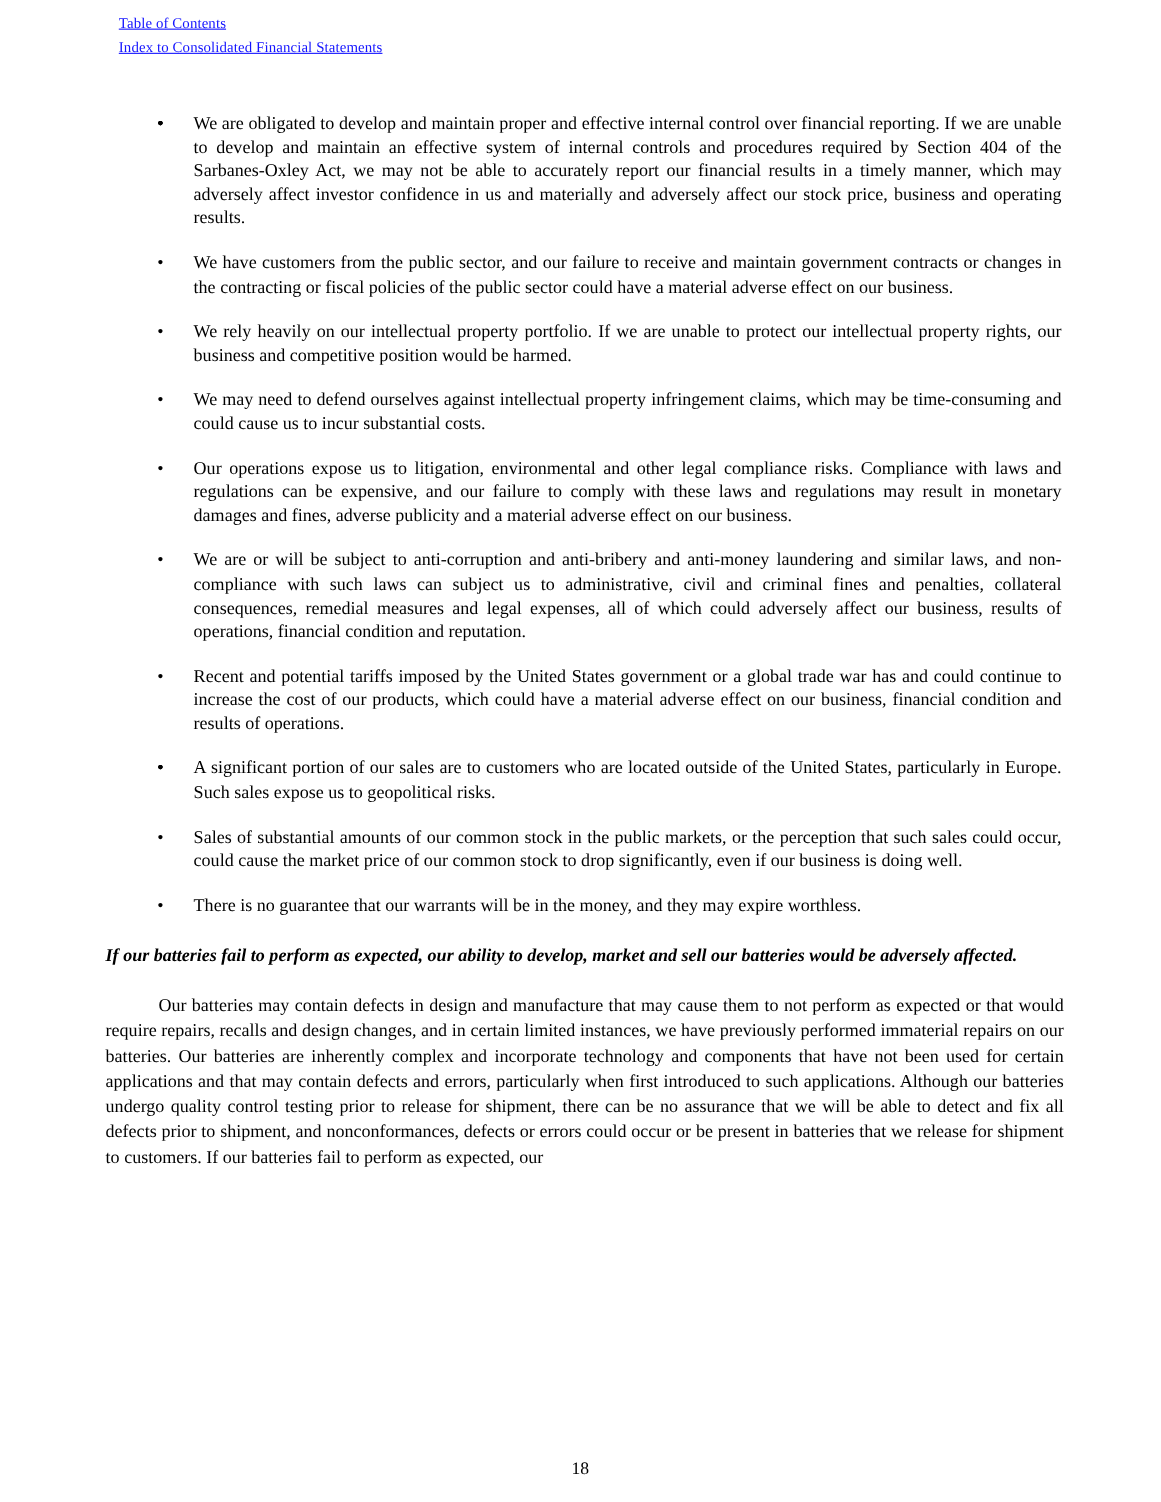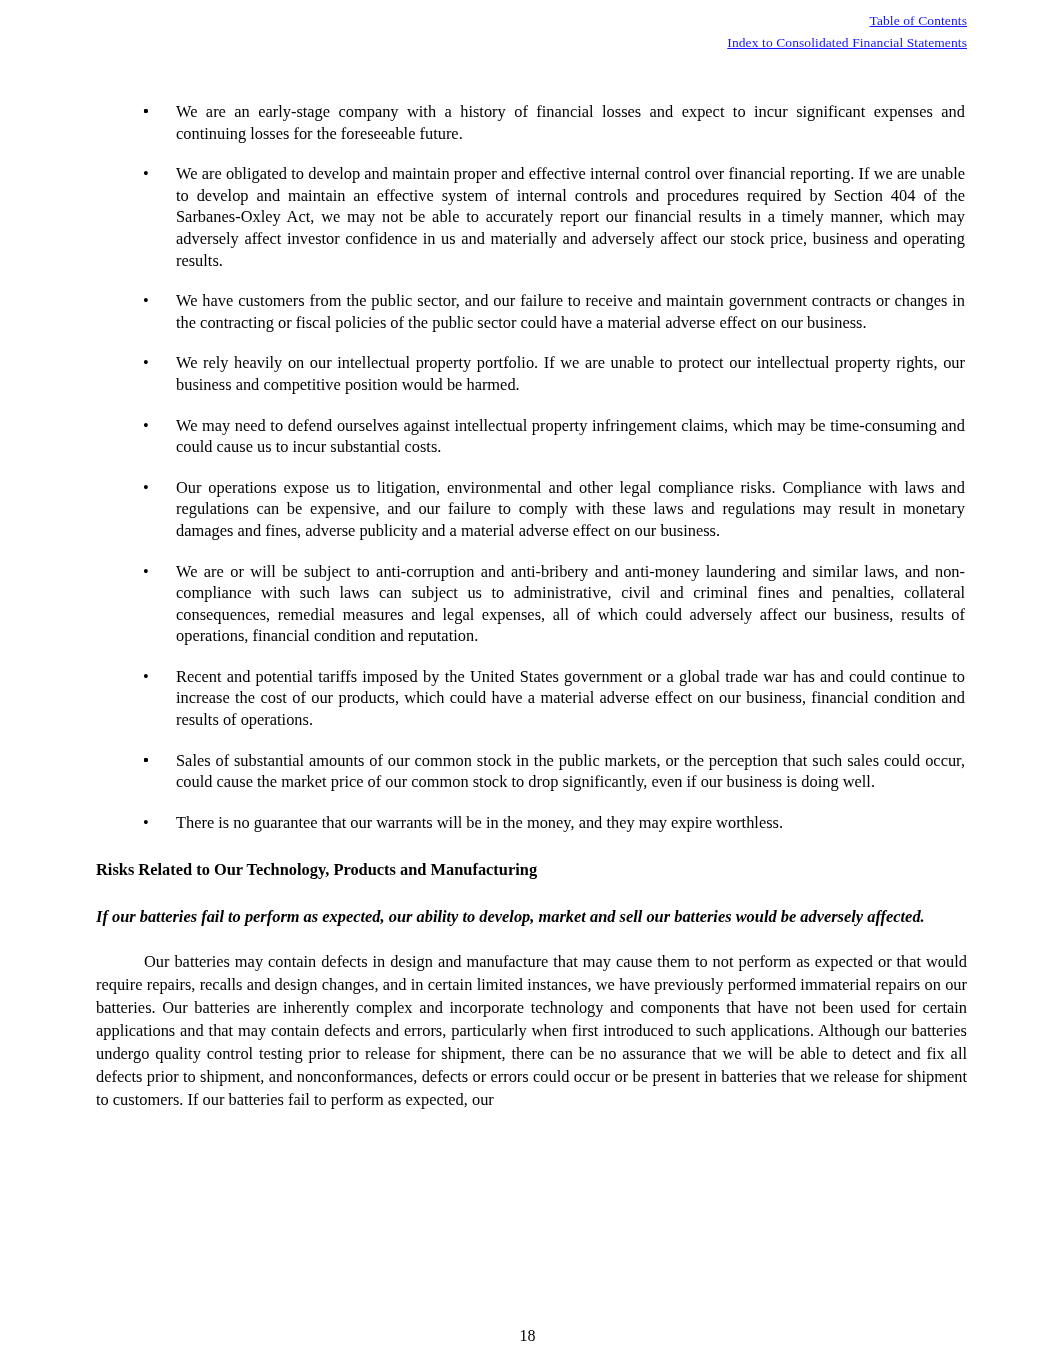--- a/index.html
+++ b/index.html
@@ -14,21 +14,20 @@
   .page {
     width: 1055px;
     min-height: 1365px;
     position: relative;
     box-sizing: border-box;
     padding: 10px 88px 0 96px;
     background: #ffffff;
   }
   .toplinks {
     margin: 0 0 0 12px;
-    text-align: right;
   }
   .toplink {
     display: block;
     font-size: 13.5px;
     line-height: 22px;
     color: #1414ff;
     text-decoration: underline;
     cursor: pointer;
     letter-spacing: 0.1px;
   }
@@ -100,21 +99,20 @@
 
   <ul class="bullets">
     <li>
       <span class="bullet-mark">•</span>
     </li>
     <li>
       <span class="bullet-mark">•</span>
     </li>
     <li>
       <span class="bullet-mark">•</span>
-      <span>We are an early-stage company with a history of financial losses and expect to incur significant expenses and continuing losses for the foreseeable future.</span>
     </li>
     <li>
       <span class="bullet-mark">•</span>
       <span>We are obligated to develop and maintain proper and effective internal control over financial reporting. If we are unable to develop and maintain an effective system of internal controls and procedures required by Section 404 of the Sarbanes-Oxley Act, we may not be able to accurately report our financial results in a timely manner, which may adversely affect investor confidence in us and materially and adversely affect our stock price, business and operating results.</span>
     </li>
     <li>
       <span class="bullet-mark">•</span>
       <span>We have customers from the public sector, and our failure to receive and maintain government contracts or changes in the contracting or fiscal policies of the public sector could have a material adverse effect on our business.</span>
     </li>
     <li>
@@ -138,32 +136,32 @@
       <span>Recent and potential tariffs imposed by the United States government or a global trade war has and could continue to increase the cost of our products, which could have a material adverse effect on our business, financial condition and results of operations.</span>
     </li>
     <li>
       <span class="bullet-mark">•</span>
     </li>
     <li>
       <span class="bullet-mark">•</span>
     </li>
     <li>
       <span class="bullet-mark">•</span>
+      <span>A significant portion of our sales are to customers who are located outside of the United States, particularly in Europe. Such sales expose us to geopolitical risks.</span>
     </li>
     <li>
       <span class="bullet-mark">•</span>
       <span>Sales of substantial amounts of our common stock in the public markets, or the perception that such sales could occur, could cause the market price of our common stock to drop significantly, even if our business is doing well.</span>
     </li>
     <li>
       <span class="bullet-mark">•</span>
       <span>There is no guarantee that our warrants will be in the money, and they may expire worthless.</span>
     </li>
   </ul>
 
-  <h3 class="section-head">Risks Related to Our Technology, Products and Manufacturing</h3>
 
   <h4 class="sub-head">If our batteries fail to perform as expected, our ability to develop, market and sell our batteries would be adversely affected.</h4>
 
   <p class="body-para">Our batteries may contain defects in design and manufacture that may cause them to not perform as expected or that would require repairs, recalls and design changes, and in certain limited instances, we have previously performed immaterial repairs on our batteries. Our batteries are inherently complex and incorporate technology and components that have not been used for certain applications and that may contain defects and errors, particularly when first introduced to such applications. Although our batteries undergo quality control testing prior to release for shipment, there can be no assurance that we will be able to detect and fix all defects prior to shipment, and nonconformances, defects or errors could occur or be present in batteries that we release for shipment to customers. If our batteries fail to perform as expected, our</p>
 
   <div class="page-number">18</div>
 
 </div>
 
 </body></html>

